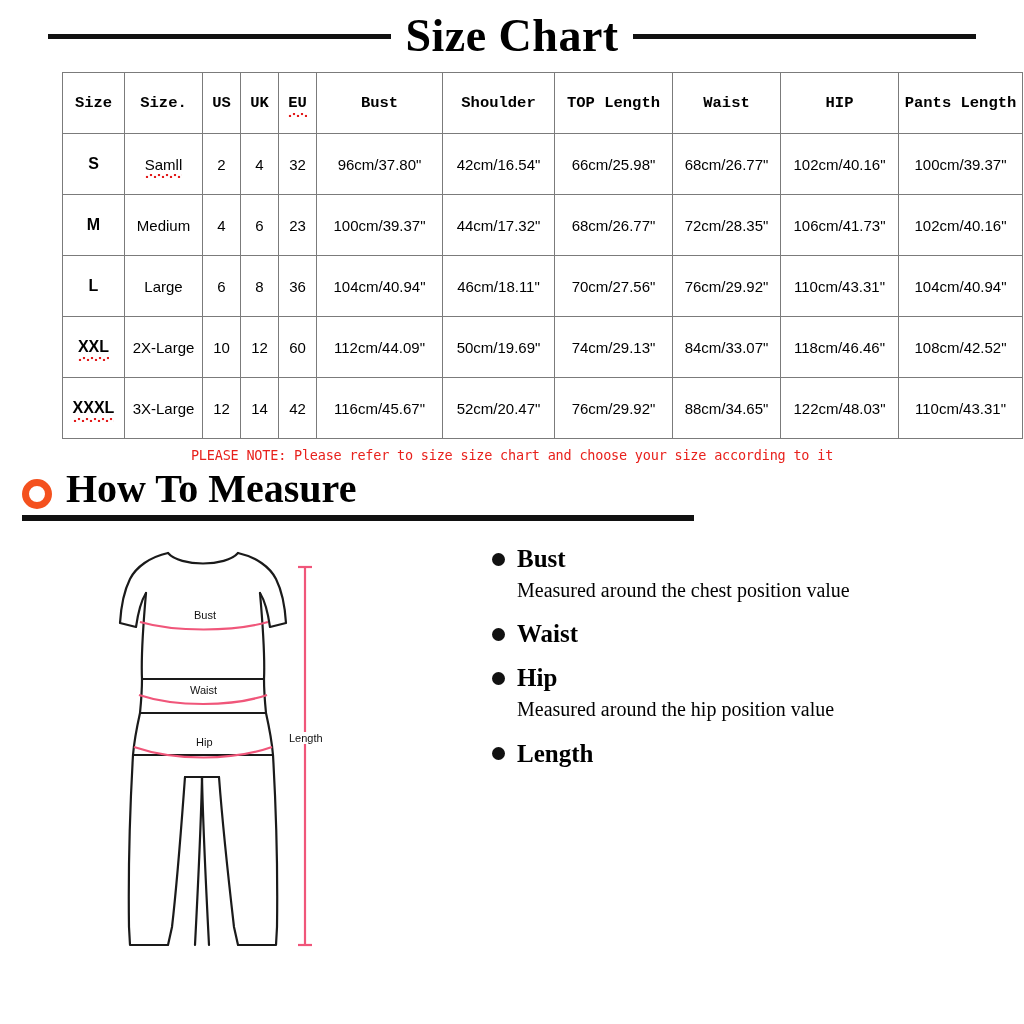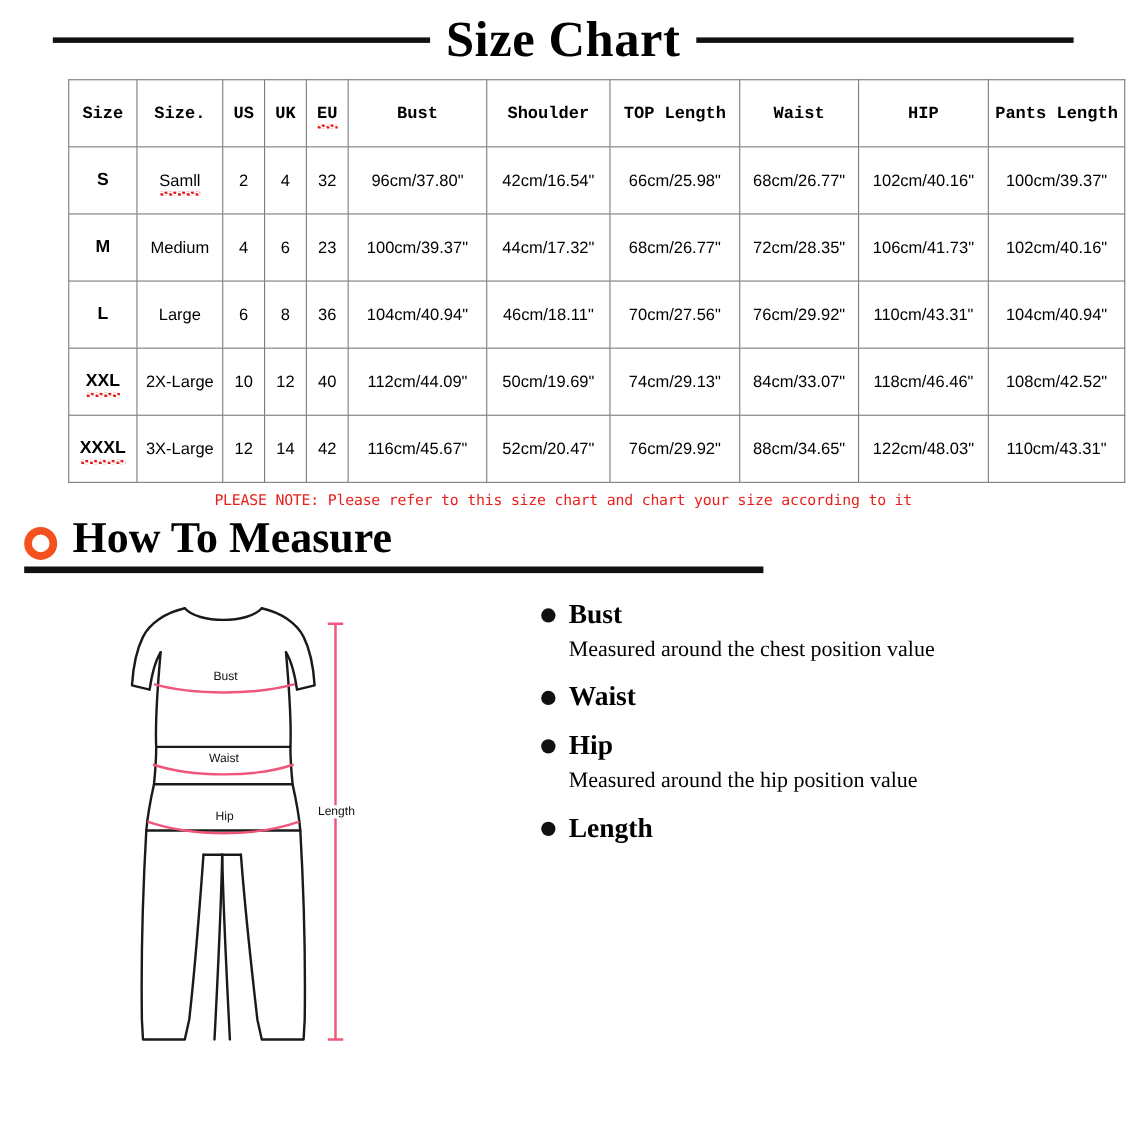--- a/index.html
+++ b/index.html
@@ -266,21 +266,21 @@
         <td>70cm/27.56"</td>
         <td>76cm/29.92"</td>
         <td>110cm/43.31"</td>
         <td>104cm/40.94"</td>
       </tr>
       <tr>
         <td class="col-size"><span class="squiggle">XXL</span></td>
         <td>2X-Large</td>
         <td>10</td>
         <td>12</td>
-        <td>40</td>
+        <td>60</td>
         <td>112cm/44.09"</td>
         <td>50cm/19.69"</td>
         <td>74cm/29.13"</td>
         <td>84cm/33.07"</td>
         <td>118cm/46.46"</td>
         <td>108cm/42.52"</td>
       </tr>
       <tr>
         <td class="col-size"><span class="squiggle">XXXL</span></td>
         <td>3X-Large</td>
@@ -291,21 +291,21 @@
         <td>52cm/20.47"</td>
         <td>76cm/29.92"</td>
         <td>88cm/34.65"</td>
         <td>122cm/48.03"</td>
         <td>110cm/43.31"</td>
       </tr>
     </tbody>
   </table>
 </div>
 
-<div class="note">PLEASE NOTE: Please refer to this size chart and chart your size according to it</div>
+<div class="note">PLEASE NOTE: Please refer to size size chart and choose your size according to it</div>
 
 <div class="htm-row">
   <div class="bullet-ring"></div>
   <div class="htm-text">How To Measure</div>
 </div>
 <div class="htm-rule"></div>
 
 <div class="lower">
 
   <div class="figure-box">

